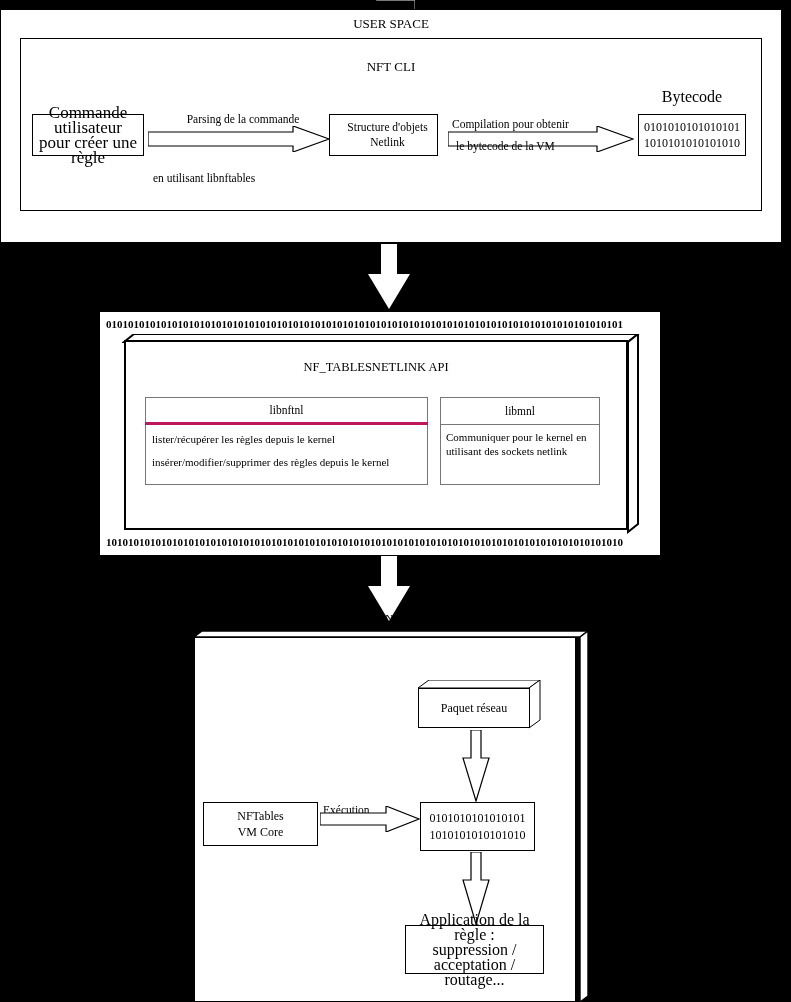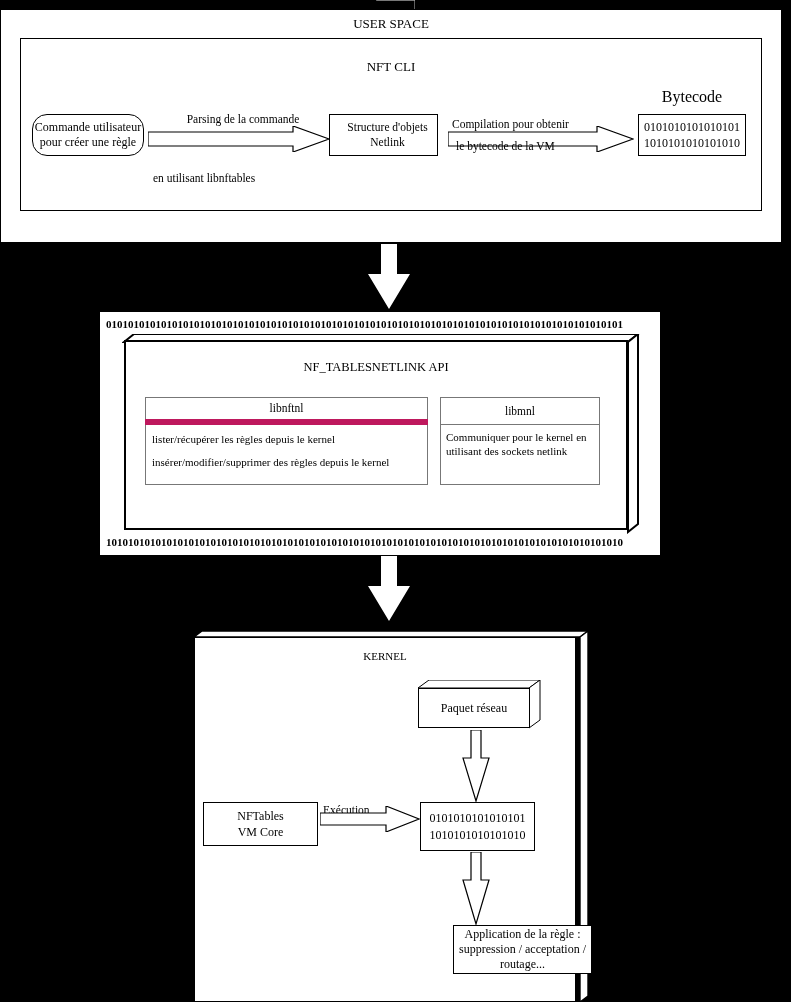--- a/index.html
+++ b/index.html
@@ -55,21 +55,21 @@
   }
   #nftcli-box {
     left: 20px; top: 38px; width: 742px; height: 173px;
   }
   #nftcli-title {
     left: 20px; top: 57px; width: 742px; height: 20px;
     font-size: 13px;
   }
   #box-commande {
     left: 32px; top: 114px; width: 112px; height: 42px;
-    font-size: 12px; line-height: 15px; border-radius: 15px;
+    font-size: 17px; line-height: 15px;
   }
   #box-structure {
     left: 329px; top: 114px; width: 109px; height: 42px;
     font-size: 11.5px; line-height: 15px; padding-left: 8px;
   }
   #label-bytecode {
     left: 638px; top: 88px; width: 108px; height: 18px;
     font-size: 16px;
   }
   #box-bytecode {
@@ -131,21 +131,21 @@
     font-size: 12.5px; line-height: 17px; flex-direction: row;
   }
   #libnftnl-box {
     left: 145px; top: 397px; width: 283px; height: 88px;
     background: #ffffff;
     border: 1px solid #777777;
     box-sizing: border-box;
   }
   #libnftnl-head {
     left: 145px; top: 397px; width: 283px; height: 28px;
-    border-bottom: 6px solid #be185d;
+    border-bottom: 3px solid #be185d;
     box-sizing: border-box;
     font-size: 11.5px;
   }
   #libnftnl-body {
     left: 152px; top: 432px; width: 272px; height: 52px;
     font-size: 11px; line-height: 14px; text-align: left;
   }
   #libnftnl-body p { margin: 0 0 9px 0; }
   #libmnl-box {
     left: 440px; top: 397px; width: 160px; height: 88px;
@@ -166,42 +166,42 @@
 
   
   #kernel-section { left: 192px; top: 631px; width: 398px; height: 371px; }
   #kernel-face {
     left: 194px; top: 637px; width: 382px; height: 365px;
     background: #ffffff;
     border: 1px solid #000000;
     box-sizing: border-box;
   }
   #kernel-title {
-    left: 196px; top: 646px; width: 378px; height: 20px;
+    left: 196px; top: 608px; width: 378px; height: 20px;
     font-size: 11px;
   }
   #paquet-cube { left: 416px; top: 680px; width: 125px; height: 50px; }
   #paquet-face {
     left: 418px; top: 688px; width: 112px; height: 40px;
     background: #ffffff;
     border: 1px solid #000000;
     box-sizing: border-box;
     font-size: 12px;
   }
   #box-vmcore {
     left: 203px; top: 802px; width: 115px; height: 44px;
     font-size: 12px; line-height: 16px;
   }
   #box-kernel-bytecode {
     left: 420px; top: 802px; width: 115px; height: 49px;
     font-size: 12px; line-height: 17px;
   }
   #box-application {
     left: 405px; top: 925px; width: 139px; height: 49px;
-    font-size: 12px; line-height: 15px; margin-left: 48px;
+    font-size: 16px; line-height: 15px;
   }
   #label-execution {
     left: 323px; top: 804px; width: 80px; height: 16px;
     font-size: 11.5px; text-align: left;
   }
   #arrow-exec { left: 320px; top: 806px; width: 100px; height: 26px; }
   #arrow-down-paquet { left: 462px; top: 730px; width: 28px; height: 72px; }
   #arrow-down-rule   { left: 462px; top: 852px; width: 28px; height: 73px; }
 
   .stacktext { display: flex; flex-direction: column; }

